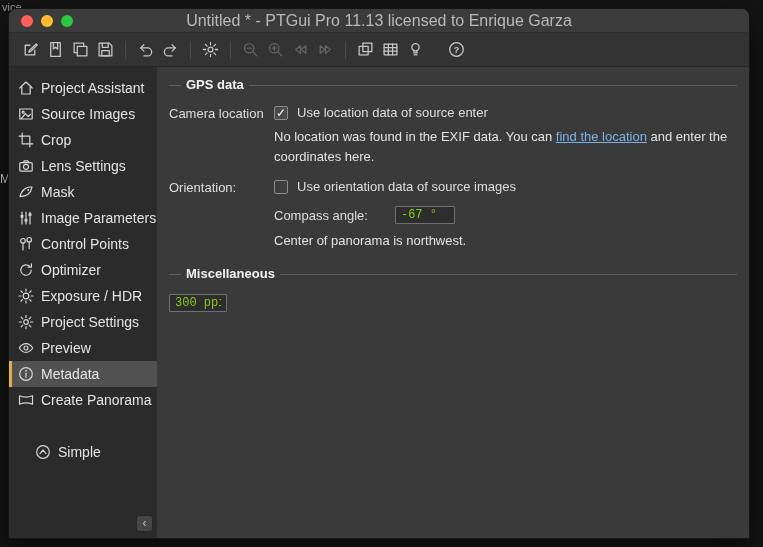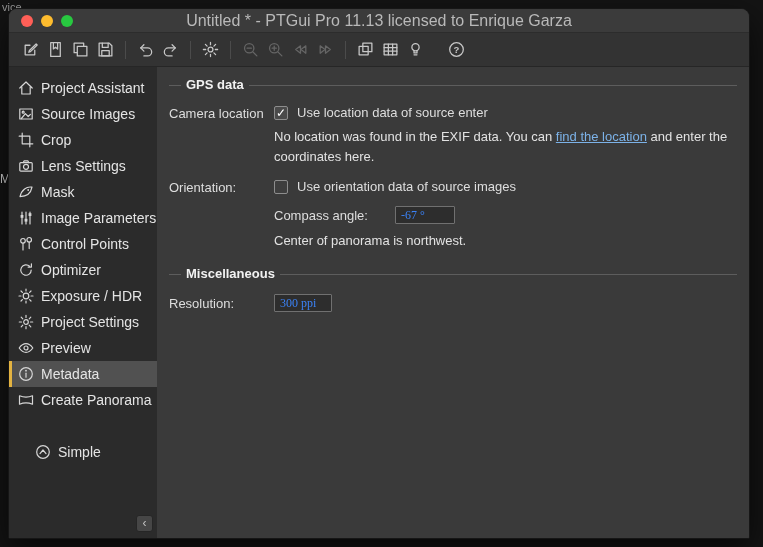--- a/index.html
+++ b/index.html
@@ -99,21 +99,21 @@
     color:#ffffff; font-size:12px; line-height:12px; text-align:center;
   }
   .checkbox.checked { background:#4a4a4a; }
 
   .note { margin:7px 0 13px 0; width:478px; line-height:1.5; color:#e2e2e2; }
   a.link { color:#7cb2e8; text-decoration:underline; cursor:pointer; }
 
   .inline-field { display:flex; align-items:center; gap:27px; margin:12px 0 9px 0; }
   .txt-input {
     background:#2d2d2d; border:1px solid #707070; border-radius:1px;
-    color:#3b82f6; font-family:Liberation Serif, serif;
+    color:#84cc16; font-family:Liberation Mono, monospace;
     font-size:12px; height:18px; padding:0 5px; box-sizing:border-box;
   }
   .sub-note { margin:0 0 18px 0; color:#e2e2e2; }
 
   .misc-row { margin-top:2px; align-items:center; }
 </style>
 </head>
 <body>
 
 <div class="bg-frag" id="bg-frag-top">vice</div>
@@ -461,21 +461,20 @@
           <div class="sub-note">Center of panorama is northwest.</div>
         </div>
       </div>
 
       <div class="section-header">
         <div class="line"></div>
         <span class="hd">Miscellaneous</span>
       </div>
 
       <div class="row misc-row">
-        <div class="label-col">Resolution:</div>
         <div class="field-col">
           <input class="txt-input" style="width: 58px;" value="300 ppi">
         </div>
       </div>
 
     </div>
   </div>
 </div>
 
 </body></html>

